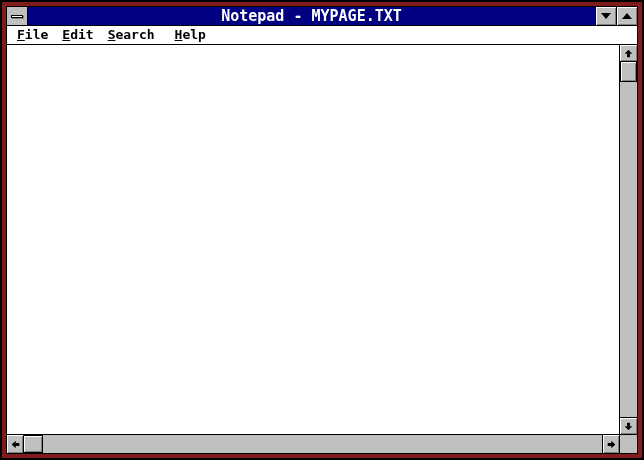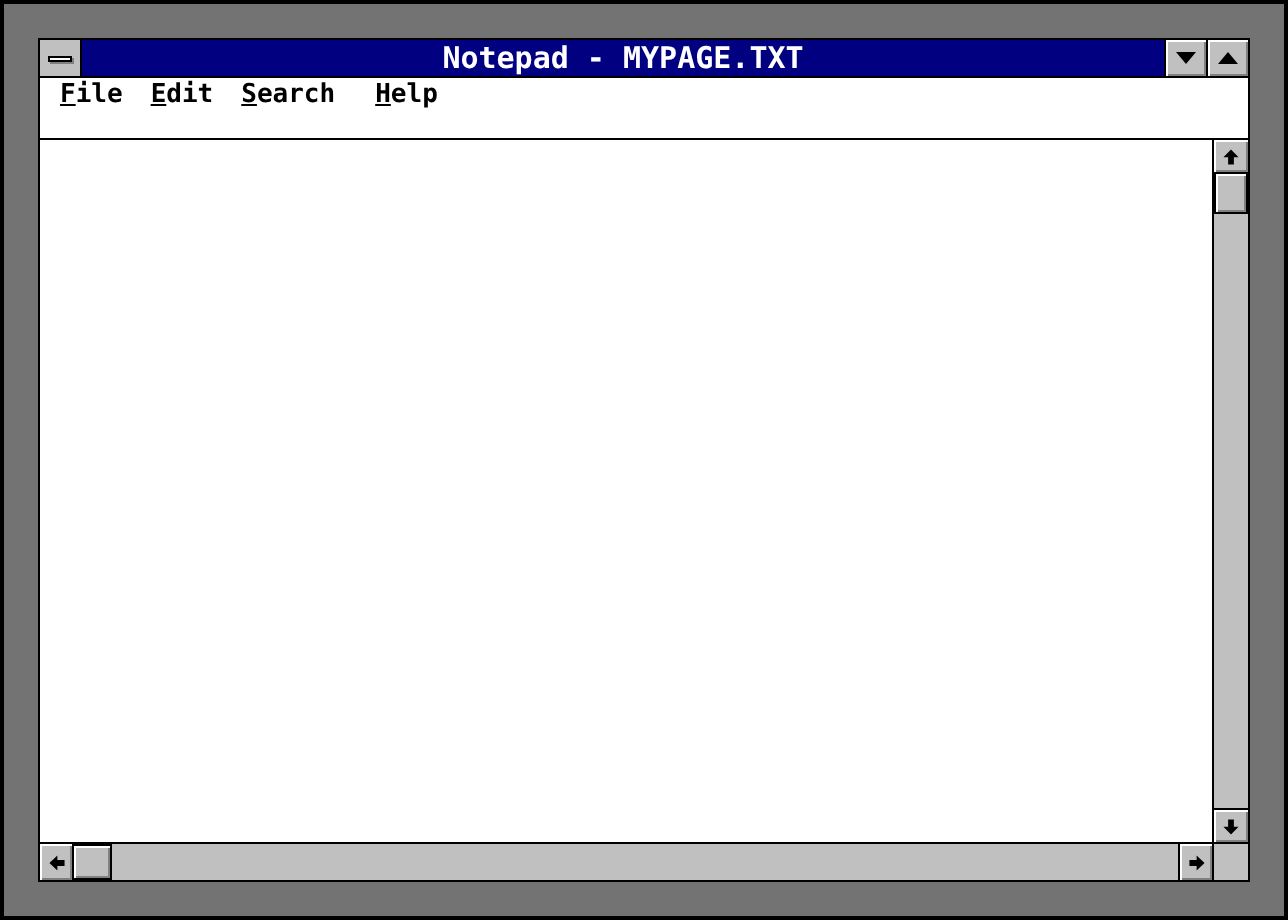--- a/index.html
+++ b/index.html
@@ -1,22 +1,22 @@
 <!DOCTYPE html>
 <html><head>
 <meta charset="utf-8">
 <style>
   html, body { margin:0; padding:0; width:644px; height:460px; overflow:hidden; background:#ffffff; }
   * { box-sizing:border-box; }
 
   .window {
     width:644px; height:460px;
-    background:#737373;
+    background:#7f1d1d;
     border:2px solid #000;
-    padding:17px;
+    padding:4px;
   }
   .inner {
     width:100%; height:100%;
     border:1px solid #000;
     background:#fff;
     display:flex; flex-direction:column;
   }
 
   
   .titlebar {
@@ -48,24 +48,24 @@
     background:#C0C0C0;
     border-left:1px solid #000;
     box-shadow:inset 1px 1px 0 #fff, inset -1px -1px 0 #808080;
     display:flex; align-items:center; justify-content:center;
   }
   .tri-down { width:0; height:0; border-left:5px solid transparent; border-right:5px solid transparent; border-top:6px solid #000; }
   .tri-up   { width:0; height:0; border-left:5px solid transparent; border-right:5px solid transparent; border-bottom:6px solid #000; }
 
   
   .menubar {
-    height:31px; flex:none;
+    height:19px; flex:none;
     background:#fff;
     border-bottom:1px solid #000;
-    display:flex; align-items:flex-start;
+    display:flex; align-items:center;
     font:bold 13px "DejaVu Sans Mono", monospace;
     color:#000;
   }
   .menu-item { padding:0 7px; line-height:18px; cursor:default; white-space:nowrap; }
   .menu-item:first-child { margin-left:3px; }
   .menu-item.extra-gap { margin-left:6px; }
   .menu-item .u { text-decoration:underline; }
 
   
   .client { flex:1; display:flex; min-height:0; }

